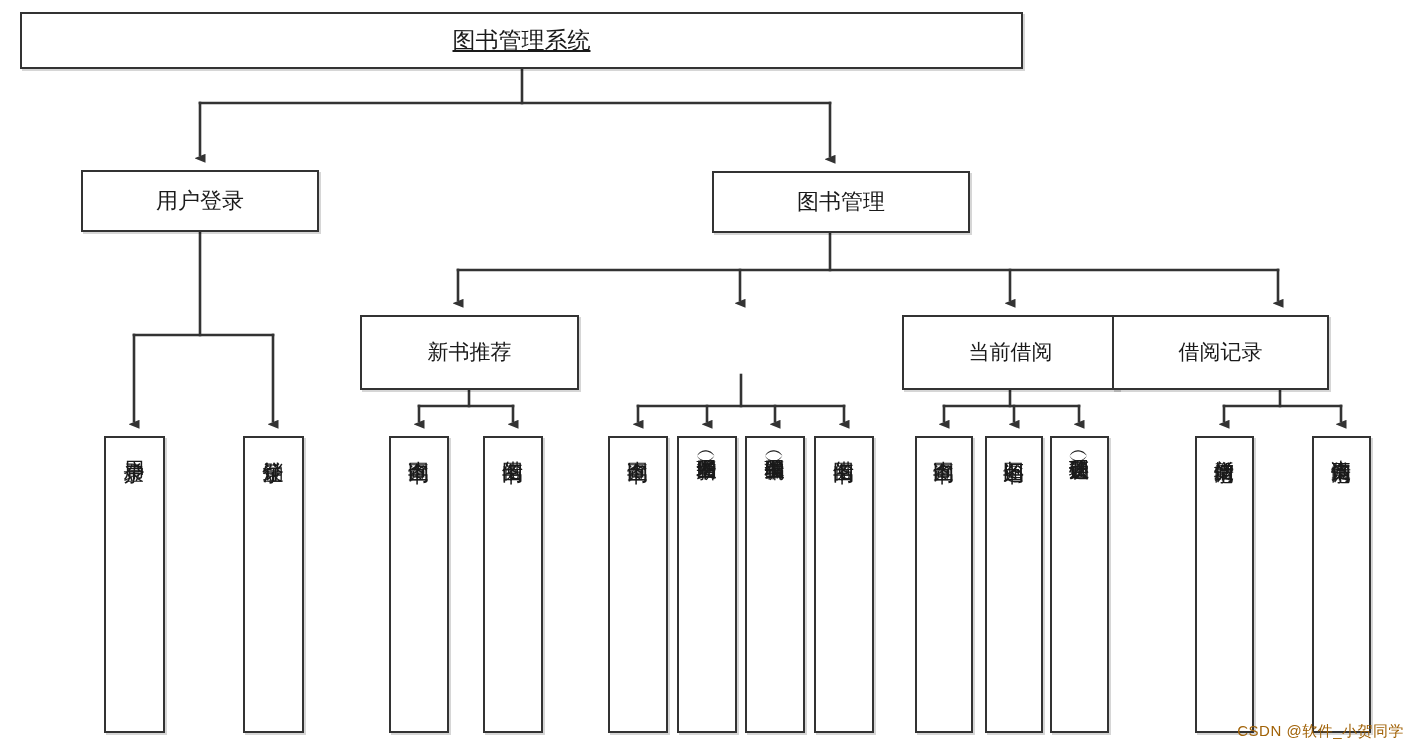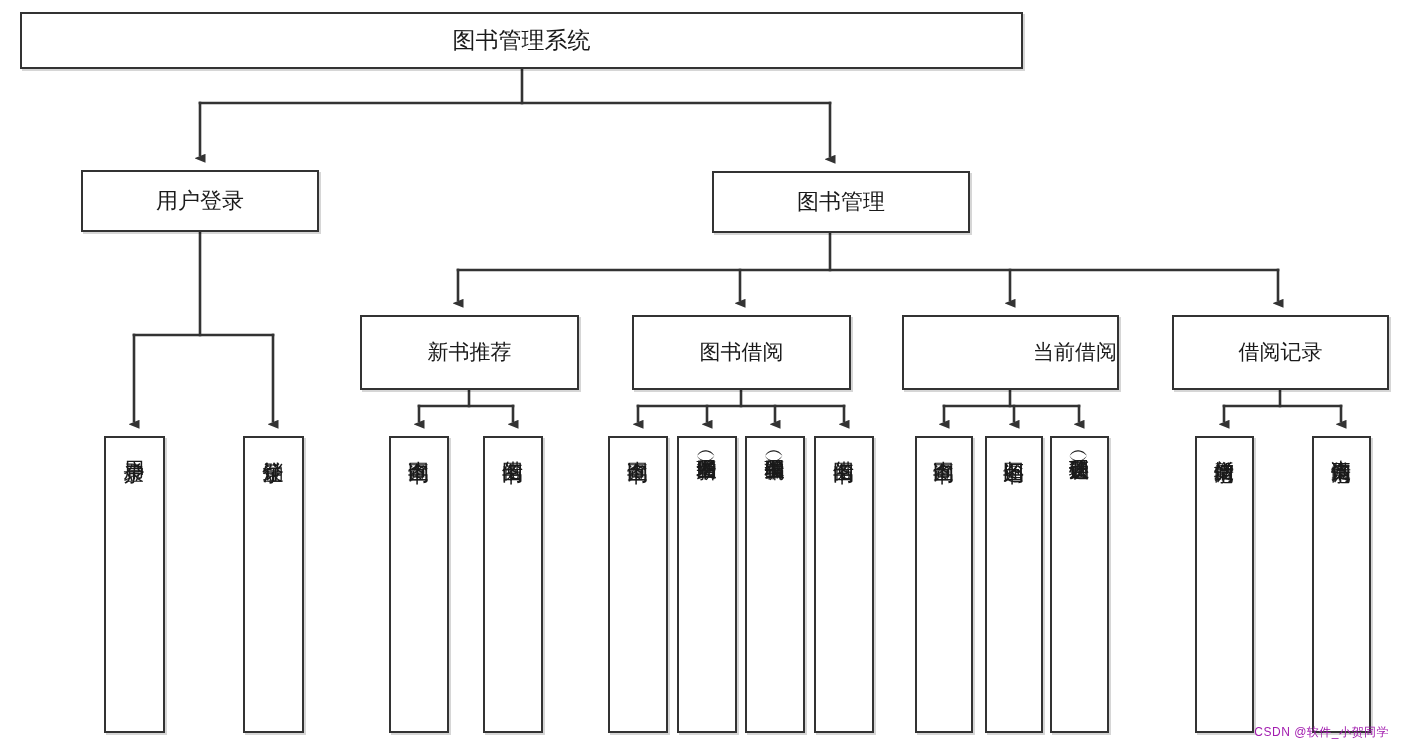--- a/index.html
+++ b/index.html
@@ -37,34 +37,34 @@
     color: #1a1a1a;
     z-index: 2;
   }
   .node-label {
     display: block;
     text-align: center;
     line-height: 1.08;
     white-space: nowrap;
   }
   
-  .lvl-root { left: 20px; top: 12px; width: 1003px; height: 57px; }
+  .lvl-root { left: 20px; top: 12px; width: 1003px; height: 57px; text-decoration: underline; }
   .lvl-root .node-label { font-size: 23px; }
   
   .lvl2 { height: 62px; }
   .lvl2 .node-label { font-size: 22px; }
   .n-user-login  { left: 81px;  top: 170px; width: 238px; }
   .n-book-mgmt   { left: 712px; top: 171px; width: 258px; }
   
   .lvl3 { top: 315px; height: 75px; }
   .lvl3 .node-label { font-size: 21px; }
   .n-newbook  { left: 360px;  width: 219px; }
   .n-borrow   { left: 632px;  width: 219px; }
-  .n-current  { left: 902px;  width: 217px; justify-content: flex-end; }
-  .n-record   { left: 1172px; width: 217px; }
+  .n-current  { left: 902px;  width: 217px; }
+  .n-record   { left: 1112px; width: 217px; }
   
   .leaf {
     top: 436px;
     height: 297px;
     align-items: flex-start;
     justify-content: center;
     padding-top: 6px;
   }
   .leaf .node-label {
     writing-mode: vertical-rl;
@@ -86,24 +86,24 @@
   .lf7  { left: 745px;  width: 60px; }
   .lf8  { left: 814px;  width: 60px; }
   .lf9  { left: 915px;  width: 58px; }
   .lf10 { left: 985px;  width: 58px; }
   .lf11 { left: 1050px; width: 59px; }
   .lf12 { left: 1195px; width: 59px; }
   .lf13 { left: 1312px; width: 59px; }
 
   .watermark {
     position: absolute;
-    right: 16px;
+    right: 1px;
     bottom: 6px;
-    font-size: 12px;
-    color: #a21caf;
+    font-size: 15px;
+    color: #a16207;
     letter-spacing: 0.5px;
     z-index: 3;
     white-space: nowrap;
   }
 </style>
 </head>
 <body>
 
 <div id="canvas">
 
@@ -164,23 +164,20 @@
   <div class="node lvl2 n-user-login">
     <span class="node-label">用户登录</span>
   </div>
   <div class="node lvl2 n-book-mgmt">
     <span class="node-label">图书管理</span>
   </div>
 
   <div class="node lvl3 n-newbook">
     <span class="node-label">新书推荐</span>
   </div>
-  <div class="node lvl3 n-borrow">
-    <span class="node-label">图书借阅</span>
-  </div>
   <div class="node lvl3 n-current">
     <span class="node-label">当前借阅</span>
   </div>
   <div class="node lvl3 n-record">
     <span class="node-label">借阅记录</span>
   </div>
 
   <div class="node leaf lf1">
     <span class="node-label">用户登录</span>
   </div>

